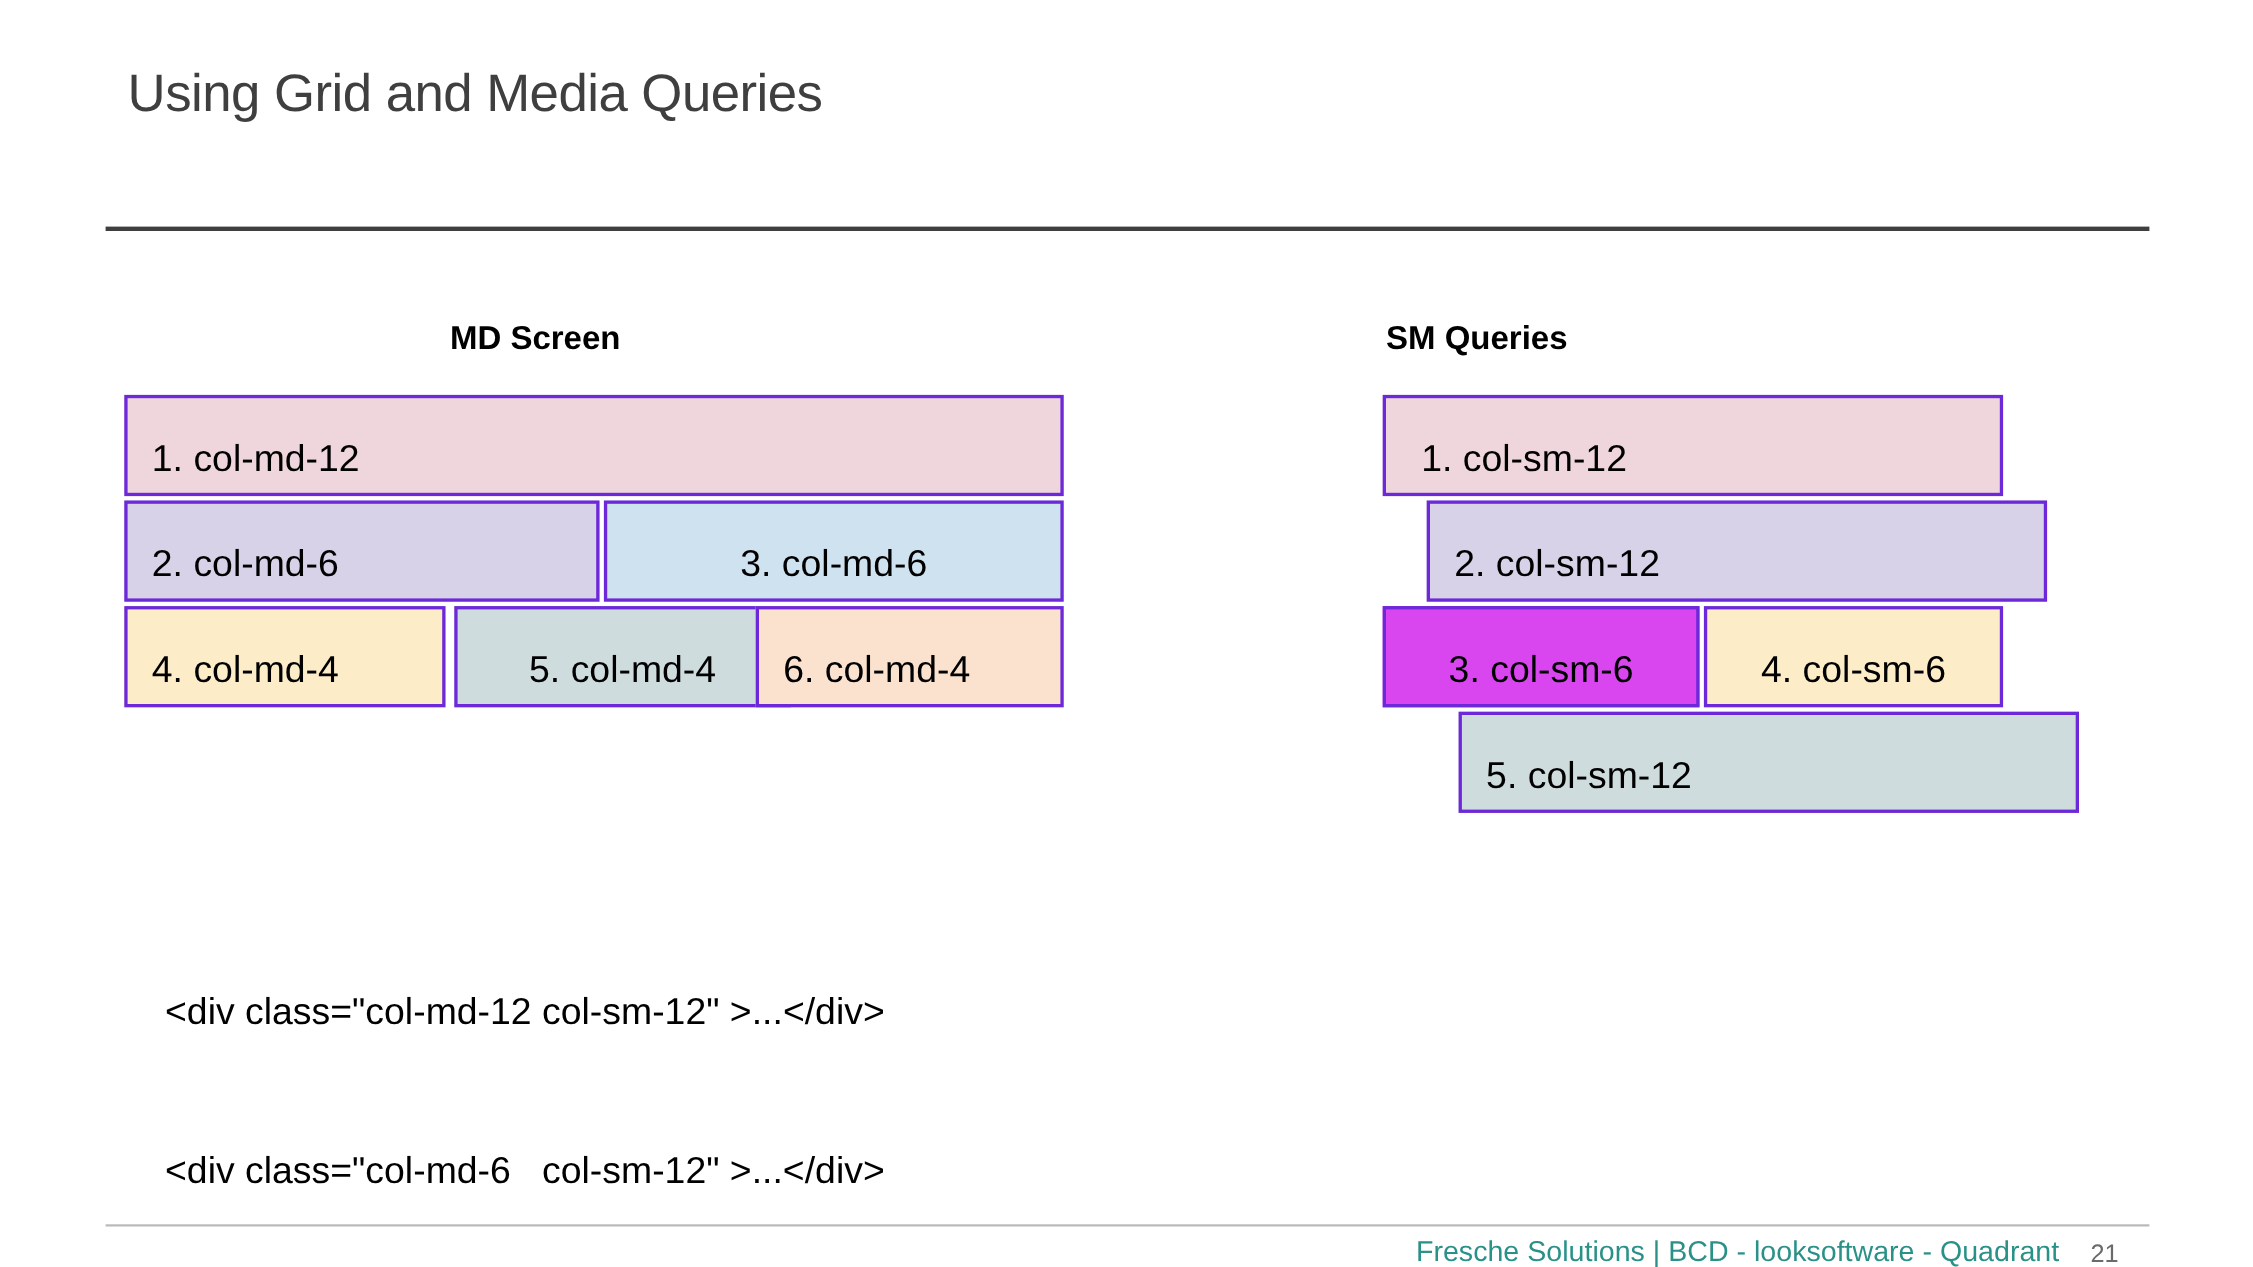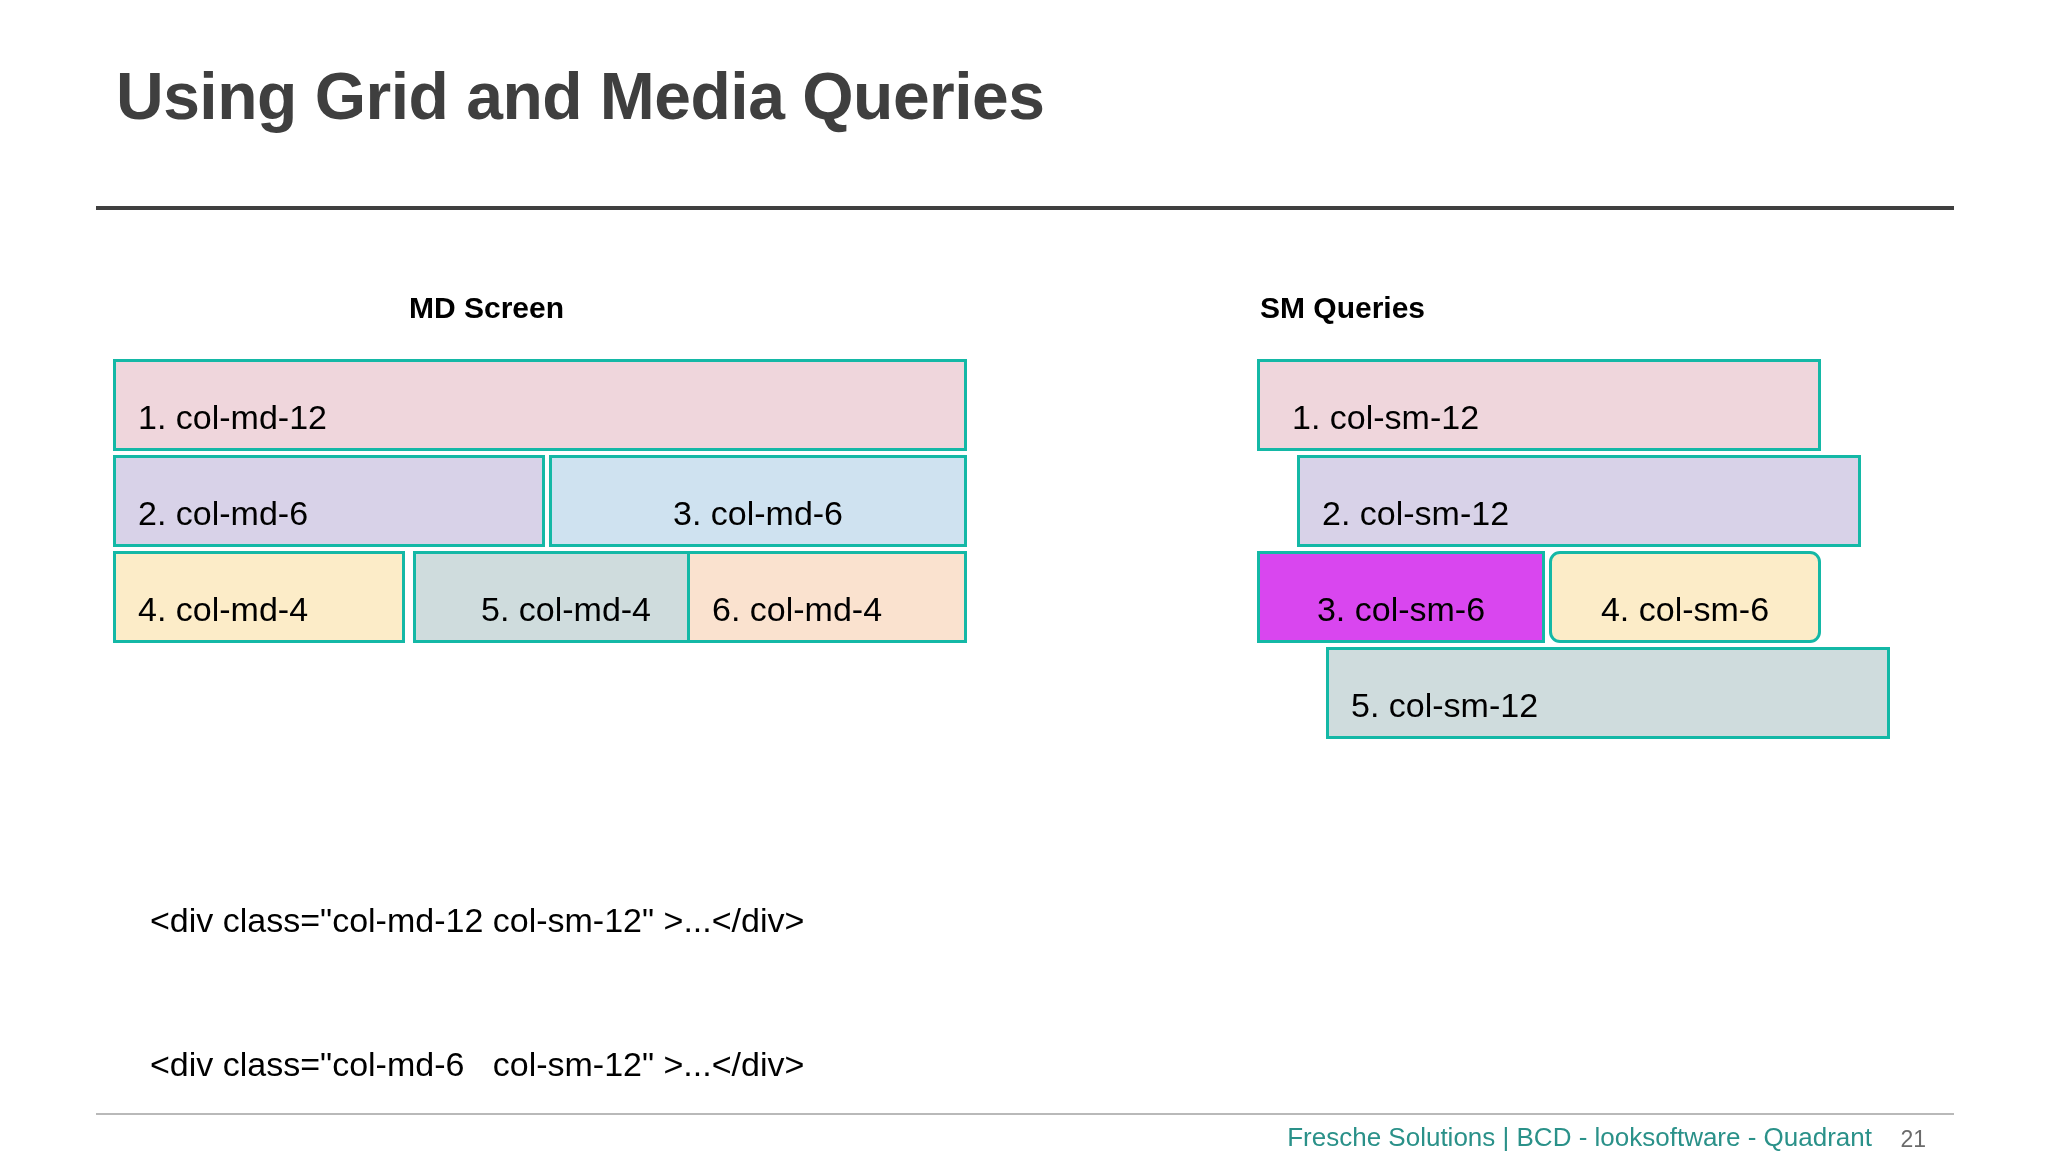--- a/index.html
+++ b/index.html
@@ -14,22 +14,22 @@
     overflow: hidden;
     font-family: "Liberation Sans", sans-serif;
     -webkit-font-smoothing: antialiased;
   }
 
   
   #slide-title {
     position: absolute;
     left: 116px;
     top: 58px;
-    font-size: 66px;
-    font-weight: bold;
+    font-size: 48px;
+    font-weight: normal;
     color: #3f3f3f;
     letter-spacing: -0.5px;
     white-space: nowrap;
     font-stretch: condensed;
   }
   #title-rule {
     position: absolute;
     left: 96px;
     top: 206px;
     width: 1858px;
@@ -45,21 +45,21 @@
     color: #000000;
     white-space: nowrap;
   }
   #md-heading { left: 409px; top: 291px; }
   #sm-heading { left: 1260px; top: 291px; }
 
   
   .gridbox {
     position: absolute;
     box-sizing: border-box;
-    border: 3px solid #14b8a6;
+    border: 3px solid #6d28d9;
     display: flex;
     align-items: flex-end;
     font-size: 34px;
     color: #000000;
     line-height: 1;
   }
   .gridbox .boxlabel {
     padding: 0 0 14px 22px;
     white-space: nowrap;
   }
@@ -74,21 +74,21 @@
   #md-box-2 { left: 113px; top: 455px; width: 432px; height: 92px; }
   #md-box-3 { left: 549px; top: 455px; width: 418px; height: 92px; }
   #md-box-4 { left: 113px; top: 551px; width: 292px; height: 92px; }
   #md-box-5 { left: 413px; top: 551px; width: 306px; height: 92px; }
   #md-box-6 { left: 687px; top: 551px; width: 280px; height: 92px; }
 
   
   #sm-box-1 { left: 1257px; top: 359px; width: 564px; height: 92px; padding-left: 10px; }
   #sm-box-2 { left: 1257px; top: 455px; width: 564px; height: 92px; margin-left: 40px; }
   #sm-box-3 { left: 1257px; top: 551px; width: 288px; height: 92px; }
-  #sm-box-4 { left: 1549px; top: 551px; width: 272px; height: 92px; border-radius: 11px; }
+  #sm-box-4 { left: 1549px; top: 551px; width: 272px; height: 92px; }
   #sm-box-5 { left: 1326px; top: 647px; width: 564px; height: 92px; }
 
   
   #code-block {
     position: absolute;
     left: 150px;
     top: 800px;
     font-size: 34px;
     color: #000000;
     line-height: 48px;

